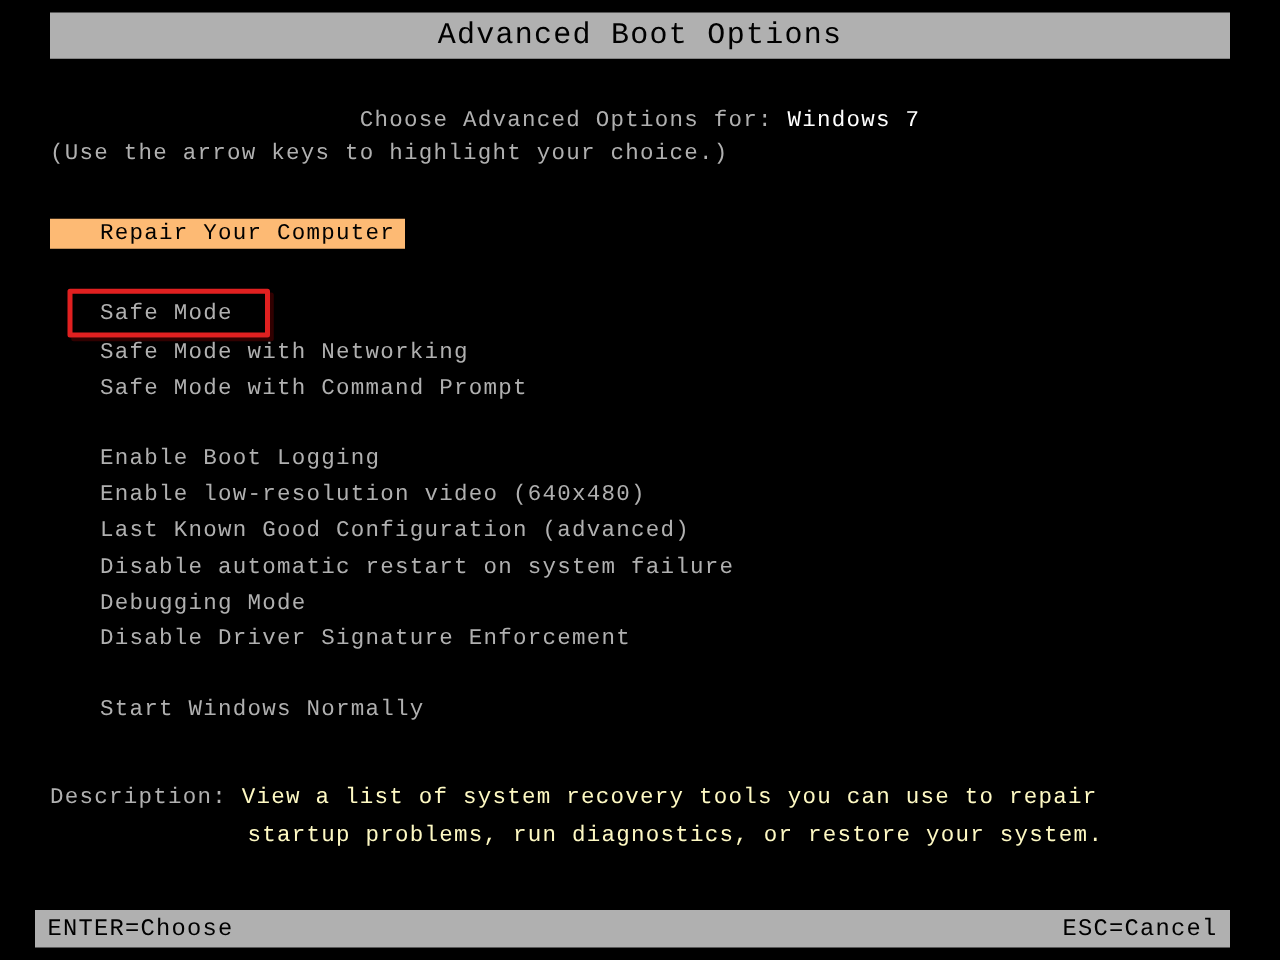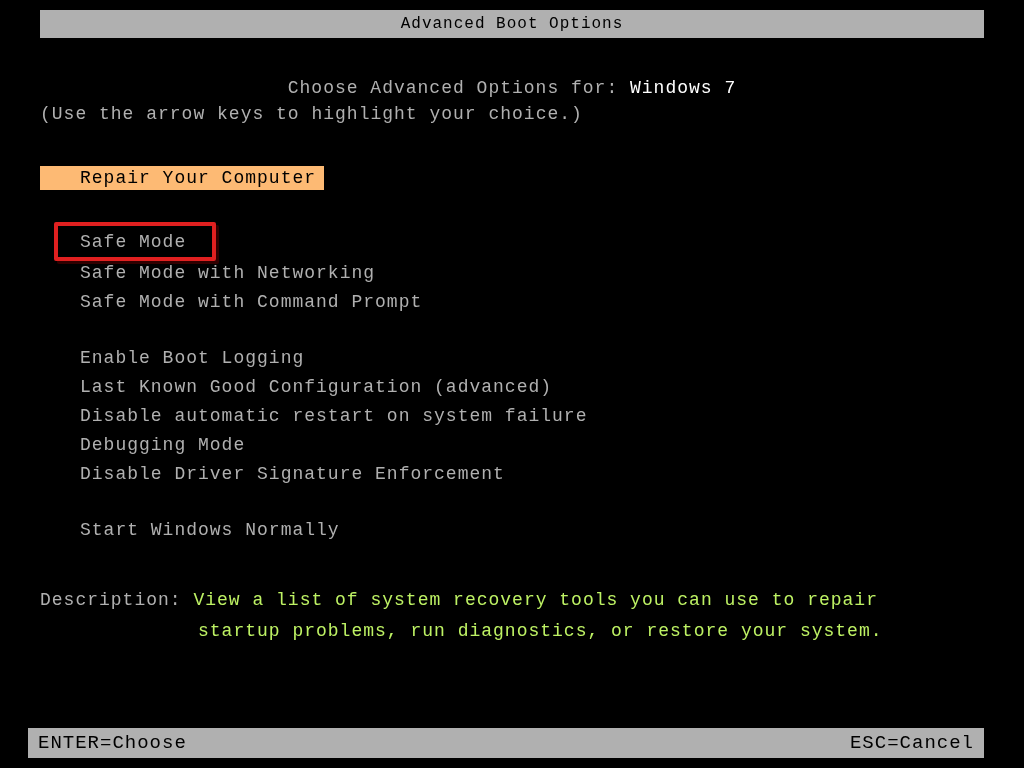--- a/index.html
+++ b/index.html
@@ -15,21 +15,21 @@
       font-size: 18px;
       overflow: hidden;
       position: relative;
     }
     .title-bar {
       background: #b0b0b0;
       color: #000;
       text-align: center;
       padding: 5px 7px;
       margin: 10px 40px 0 40px;
-      font-size: 16px;
+      font-size: 24px;
       letter-spacing: 1px;
     }
     .content {
       padding: 0 40px;
       color: #b0b0b0;
     }
     .prompt-line {
       margin-top: 40px;
       letter-spacing: 1px;
       text-align: center;
@@ -80,21 +80,21 @@
     }
     .description {
       margin-top: 40px;
       letter-spacing: 1px;
       line-height: 1.7;
     }
     .desc-label {
       color: #b0b0b0;
     }
     .desc-text {
-      color: #bef264;
+      color: #fef9c3;
     }
     .desc-indent {
       margin-left: 158px;
     }
     .footer-bar {
       position: absolute;
       bottom: 10px;
       left: 28px;
       right: 40px;
       background: #b0b0b0;
@@ -125,20 +125,21 @@
     <div class="highlighted-wrapper">
       <div class="menu-item">Safe Mode</div>
       <div class="red-box"></div>
     </div>
     <div class="menu-item">Safe Mode with Networking</div>
     <div class="menu-item">Safe Mode with Command Prompt</div>
 
     <div class="menu-group-gap"></div>
 
     <div class="menu-item">Enable Boot Logging</div>
+    <div class="menu-item">Enable low-resolution video (640x480)</div>
     <div class="menu-item">Last Known Good Configuration (advanced)</div>
     <div class="menu-item">Disable automatic restart on system failure</div>
     <div class="menu-item">Debugging Mode</div>
     <div class="menu-item">Disable Driver Signature Enforcement</div>
 
     <div class="menu-group-gap"></div>
 
     <div class="menu-item">Start Windows Normally</div>
   </div>
 

